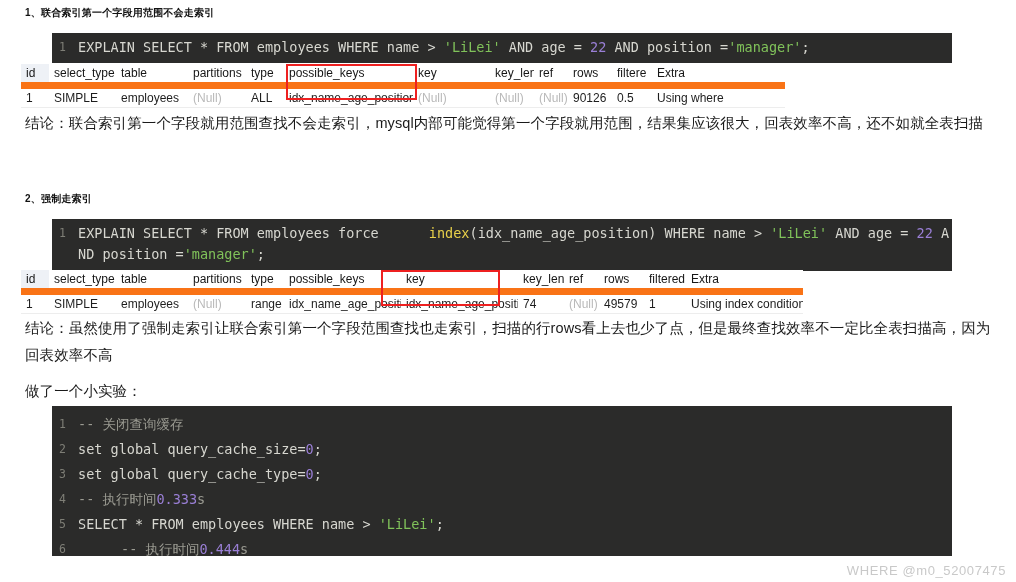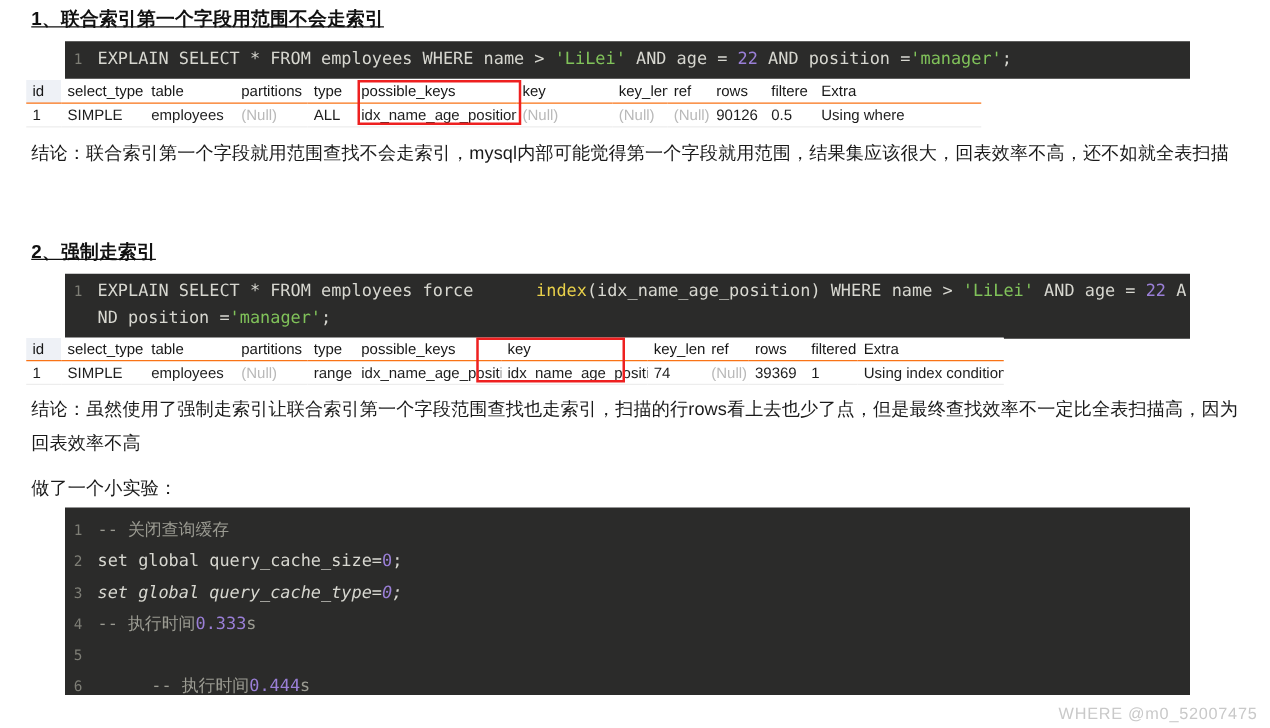--- a/index.html
+++ b/index.html
@@ -18,26 +18,25 @@
 
   .page {
     position: relative;
     width: 1016px;
     height: 582px;
   }
 
   
   .heading {
     position: absolute;
-    font-size: 15px;
+    font-size: 10px;
     font-weight: bold;
     color: #111111;
     letter-spacing: 0.2px;
     white-space: nowrap;
-    text-decoration: underline;
   }
 
   
   .codeblock {
     position: absolute;
     background: #2b2b2a;
     color: #e8e8e8;
     font-family: "DejaVu Sans Mono", "Liberation Mono", monospace;
     font-size: 13.5px;
     line-height: 21px;
@@ -84,21 +83,21 @@
     padding: 2px 4px 2px 5px;
     font-weight: normal;
     white-space: nowrap;
     overflow: hidden;
     vertical-align: middle;
     height: 17px;
     box-sizing: border-box;
   }
   .xtable thead th {
     background: #ffffff;
-    border-bottom: 1px solid #f97316;
+    border-bottom: 7px solid #f97316;
     font-weight: normal;
     color: #161616;
   }
   .xtable tbody td {
     border-bottom: 1px solid #ededed;
     background: #ffffff;
   }
   .xtable .idcol { background: #eef1f6; }
   .xtable tbody td.idcol { background: #ffffff; }
   .null { color: #b9b9b9; }
@@ -237,36 +236,36 @@
         <tr>
           <td class="idcol">1</td>
           <td>SIMPLE</td>
           <td>employees</td>
           <td class="null">(Null)</td>
           <td>range</td>
           <td>idx_name_age_position</td>
           <td>idx_name_age_position</td>
           <td>74</td>
           <td class="null">(Null)</td>
-          <td class="num">39369</td>
+          <td class="num">49579</td>
           <td class="num">1</td>
           <td>Using index condition</td>
         </tr>
       </tbody>
   </table>
 
   <div class="redbox" id="redbox-2" style="left:381px; top:270px; width:119px; height:36px;"></div>
 
   <div class="para" style="left:25px; top:315px; width:975px;">结论：虽然使用了强制走索引让联合索引第一个字段范围查找也走索引，扫描的行rows看上去也少了点，但是最终查找效率不一定比全表扫描高，因为回表效率不高</div>
 
   <div class="para" style="left:25px; top:378px;">做了一个小实验：</div>
 
   <div class="codeblock" id="code-3" style="left:52px; top:406px; width:900px; height:150px; padding:6px 0 6px 0; line-height:25px;">
       <div class="code-line"><span class="ln" style="line-height: 25px;">1</span><span class="code-text" style="line-height: 25px;"><span class="tok-cmt">-- 关闭查询缓存</span></span></div>
       <div class="code-line"><span class="ln" style="line-height: 25px;">2</span><span class="code-text" style="line-height: 25px;"><span class="tok-plain">set global query_cache_size=</span><span class="tok-num">0</span><span class="tok-plain">;</span></span></div>
-      <div class="code-line"><span class="ln" style="line-height: 25px;">3</span><span class="code-text" style="line-height: 25px; font-style: italic;"><span class="tok-plain">set global query_cache_type=</span><span class="tok-num">0</span><span class="tok-plain">;</span></span></div>
+      <div class="code-line"><span class="ln" style="line-height: 25px;">3</span><span class="code-text" style="line-height: 25px;"><span class="tok-plain">set global query_cache_type=</span><span class="tok-num">0</span><span class="tok-plain">;</span></span></div>
       <div class="code-line"><span class="ln" style="line-height: 25px;">4</span><span class="code-text" style="line-height: 25px;"><span class="tok-cmt">-- 执行时间</span><span class="tok-num">0.333</span><span class="tok-cmt">s</span></span></div>
-      <div class="code-line"><span class="ln" style="line-height: 25px;">5</span></div>
+      <div class="code-line"><span class="ln" style="line-height: 25px;">5</span><span class="code-text" style="line-height: 25px;"><span class="tok-plain">SELECT * FROM employees WHERE name &gt; </span><span class="tok-str">'LiLei'</span><span class="tok-plain">;</span></span></div>
       <div class="code-line"><span class="ln" style="line-height: 25px;">6</span><span class="code-text" style="line-height: 25px; margin-left: 43px;"><span class="tok-cmt">-- 执行时间</span><span class="tok-num">0.444</span><span class="tok-cmt">s</span></span></div>
     </div>
 
   <div class="watermark">WHERE @m0_52007475</div>
 </div>
 
 </body></html>

